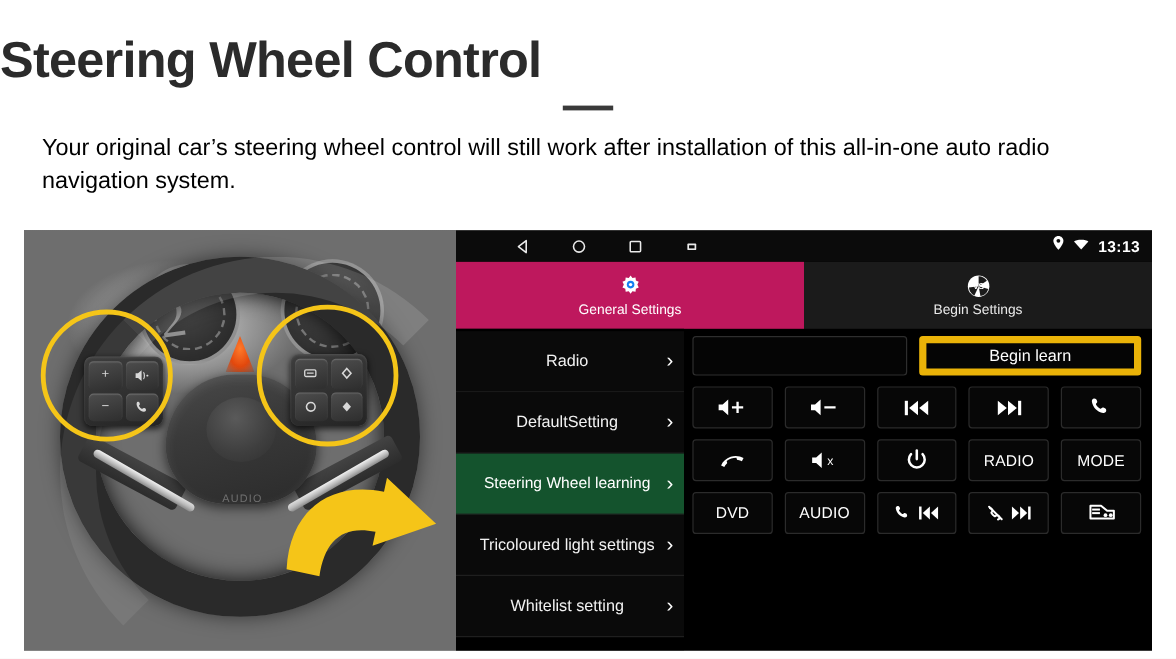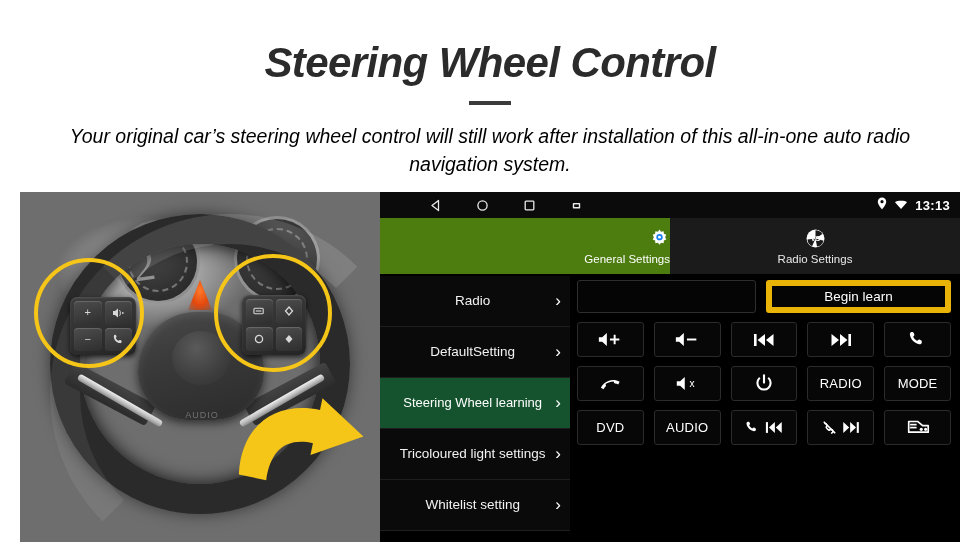--- a/index.html
+++ b/index.html
@@ -6,21 +6,21 @@
   html, body {
     width: 980px; height: 549px;
     background: #ffffff;
     font-family: "Liberation Sans", sans-serif;
     overflow: hidden;
   }
 
   .page { position: relative; width: 980px; height: 549px; background:#fff; }
 
   
-  .header { padding-top: 39px; text-align: center; font-style: italic; }
+  .header { padding-top: 26px; text-align: left; }
   .page-title {
     font-size: 42px;
     font-weight: 700;
     color: #2b2b2b;
     letter-spacing: -0.6px;
     line-height: 1.12;
     font-family: "Liberation Sans", sans-serif;
   }
   .title-rule {
     width: 42px; height: 4px;
@@ -187,21 +187,21 @@
   .sb-time { color:#fff; font-size:13px; font-weight:600; letter-spacing:0.3px; }
 
   .tabs { display:flex; height: 56px; }
   .tab {
     flex: 1;
     display:flex; flex-direction:column; align-items:center; justify-content:center;
     gap: 4px;
     background: #1b1b1b;
     color: #e8e8e8;
   }
-  .tab.active { background: #4d7c0f; color:#fff;align-items:flex-end; }
+  .tab.active { background: #be185d; color:#fff; }
   .tab-label { font-size: 11.5px; font-weight: 400; }
   .tab-icon { height: 21px; display:flex; align-items:center; }
 
   .body { display:flex; height: 268px; background:#000; }
 
   
   .sidebar { width: 190px; background:#000; padding: 2px 0 0 0; }
   .menu-item {
     height: 51px;
     display:flex; align-items:center; justify-content:space-between;
@@ -384,21 +384,21 @@
         <div class="tab">
           <span class="tab-icon">
             <svg width="21" height="21" viewBox="0 0 22 22">
               <circle cx="11" cy="11" r="9.4" fill="#fff"></circle>
               <path d="M11 2.3 A8.7 8.7 0 0 1 18.2 6.2 L11 11 Z" fill="#1b1b1b"></path>
               <path d="M19.5 13.4 A8.7 8.7 0 0 1 12.6 19.5 L11 11 Z" fill="#1b1b1b"></path>
               <path d="M7.4 19.2 A8.7 8.7 0 0 1 2.6 12.1 L11 11 Z" fill="#1b1b1b"></path>
               <text x="11" y="13.4" font-size="7.4" font-family="Liberation Sans, sans-serif" font-weight="bold" fill="#fff" text-anchor="middle">VS</text>
             </svg>
           </span>
-          <span class="tab-label">Radio Settings</span>
+          <span class="tab-label">Begin Settings</span>
         </div>
       </div>
 
       <div class="body">
 
         <div class="sidebar">
           <div class="menu-item">
             <span class="menu-label">Radio</span>
             <span class="chev">›</span>
           </div>

